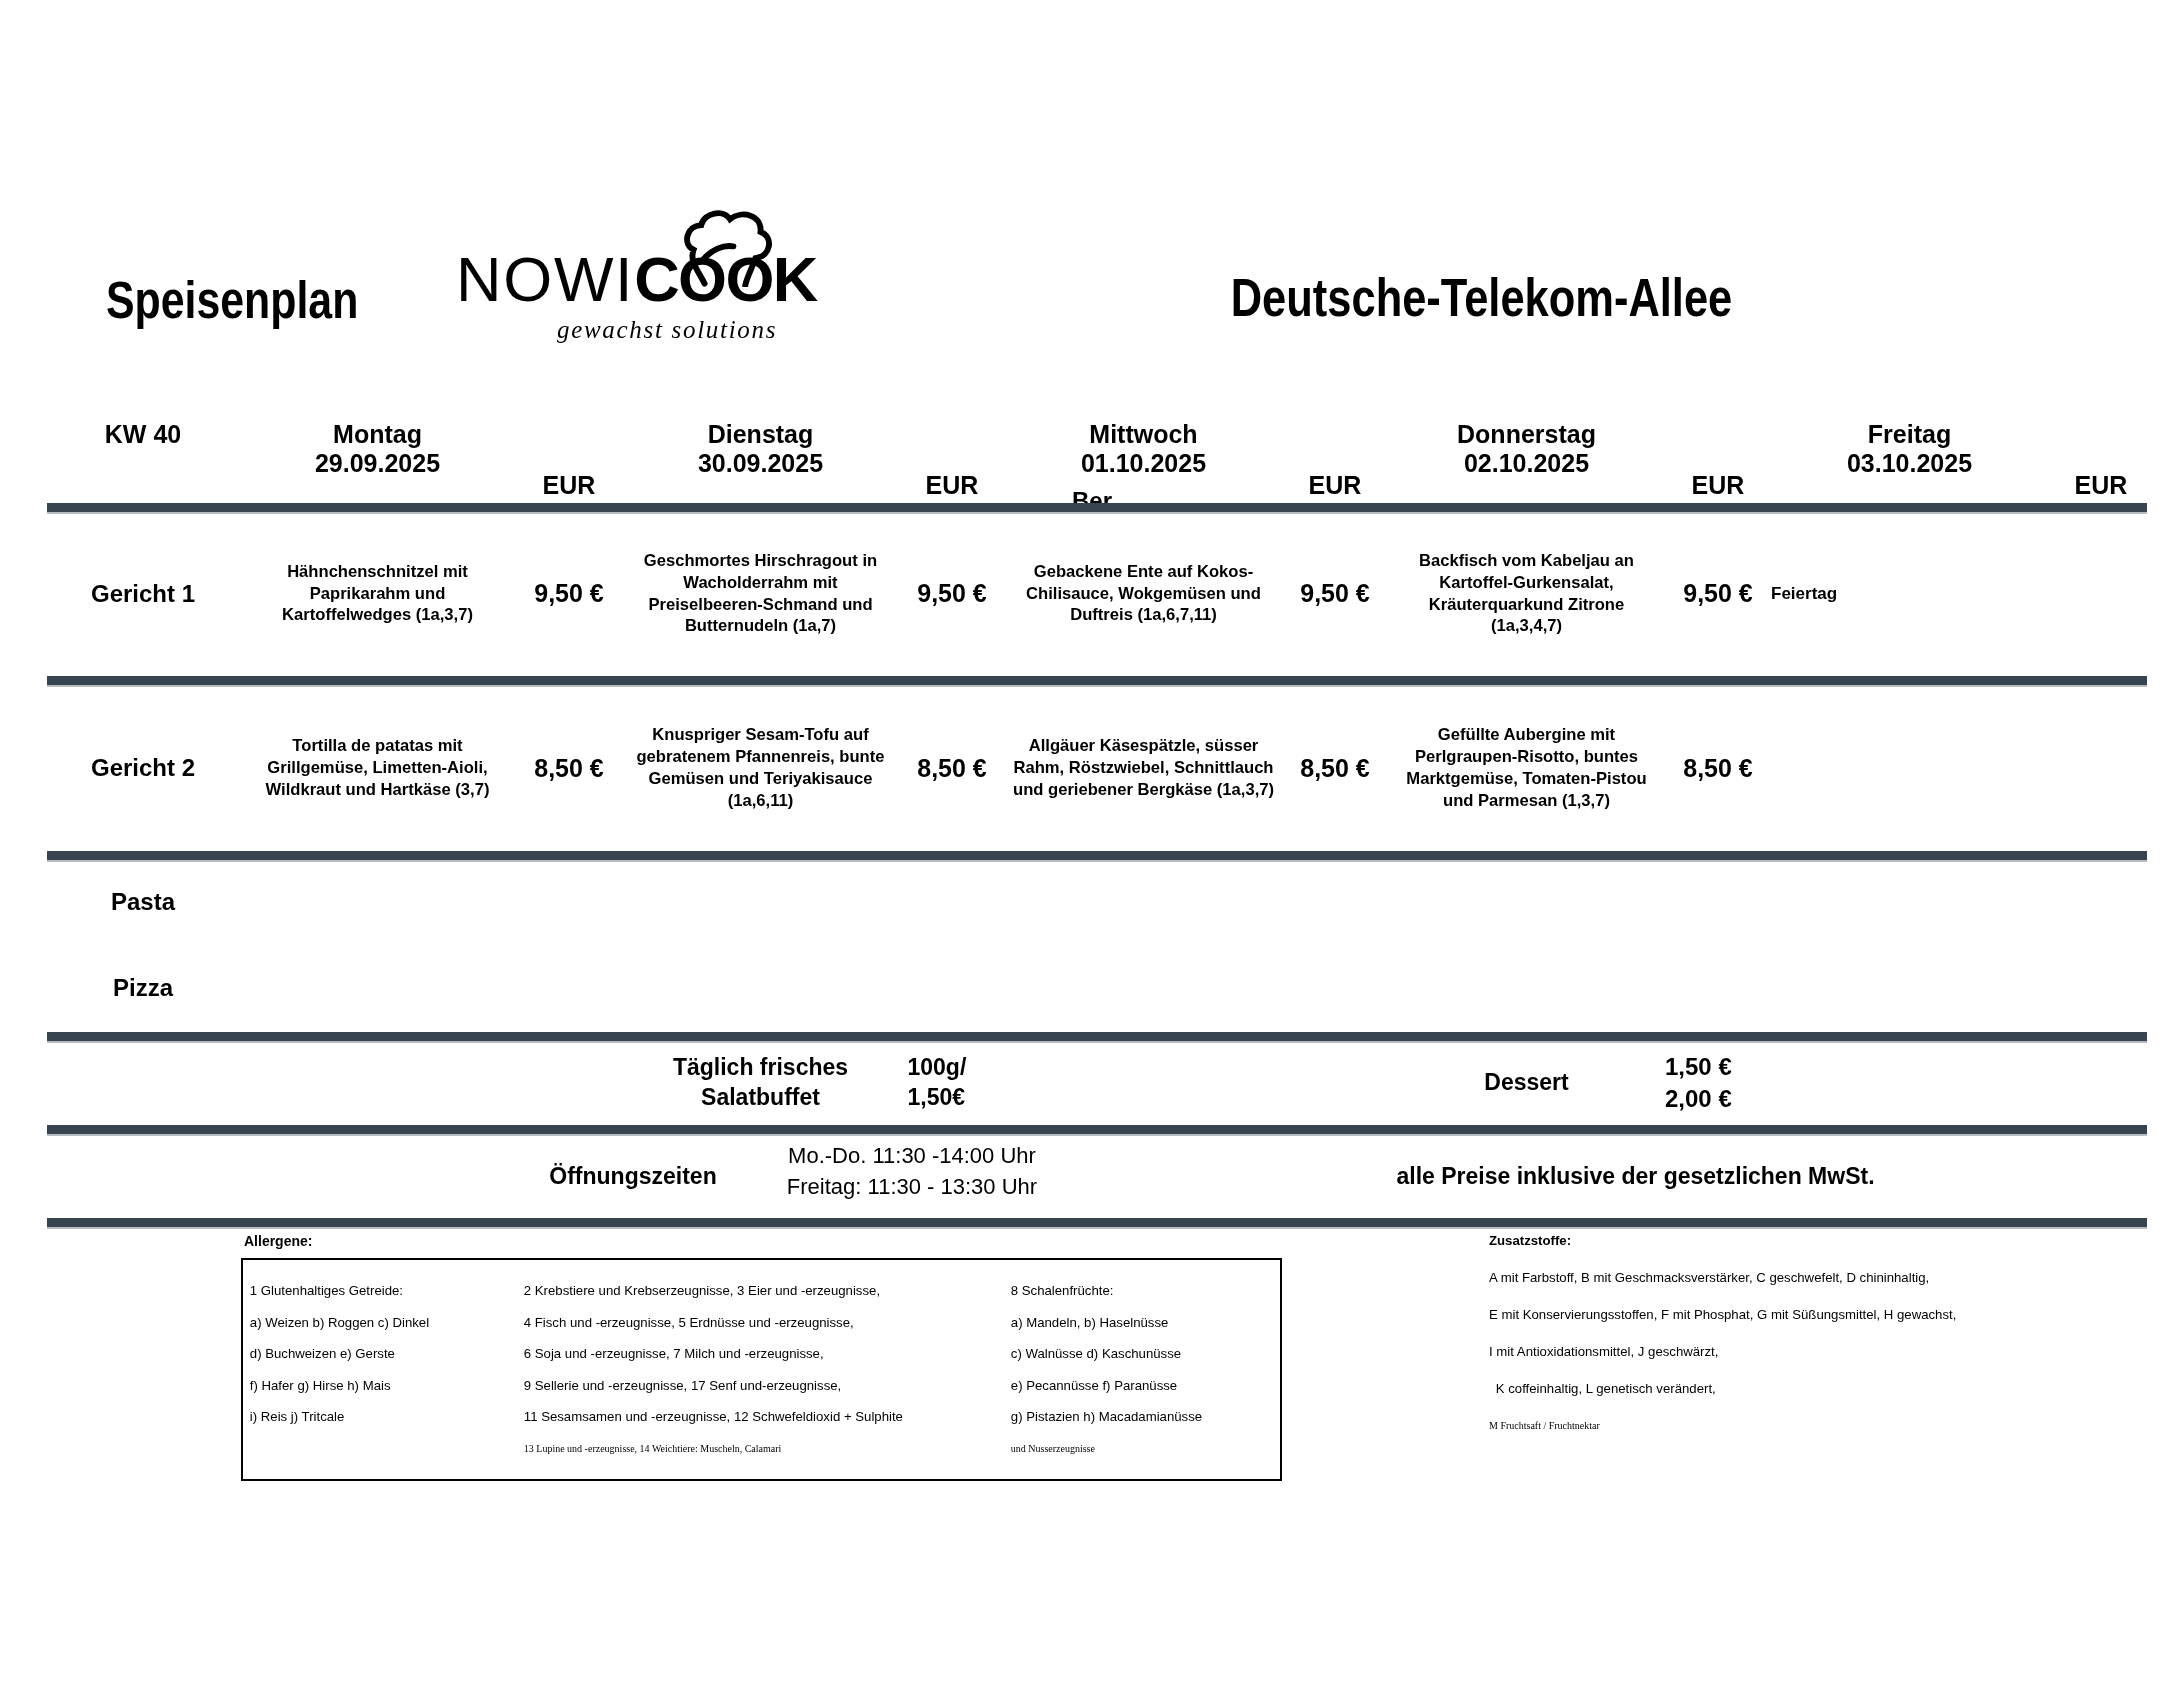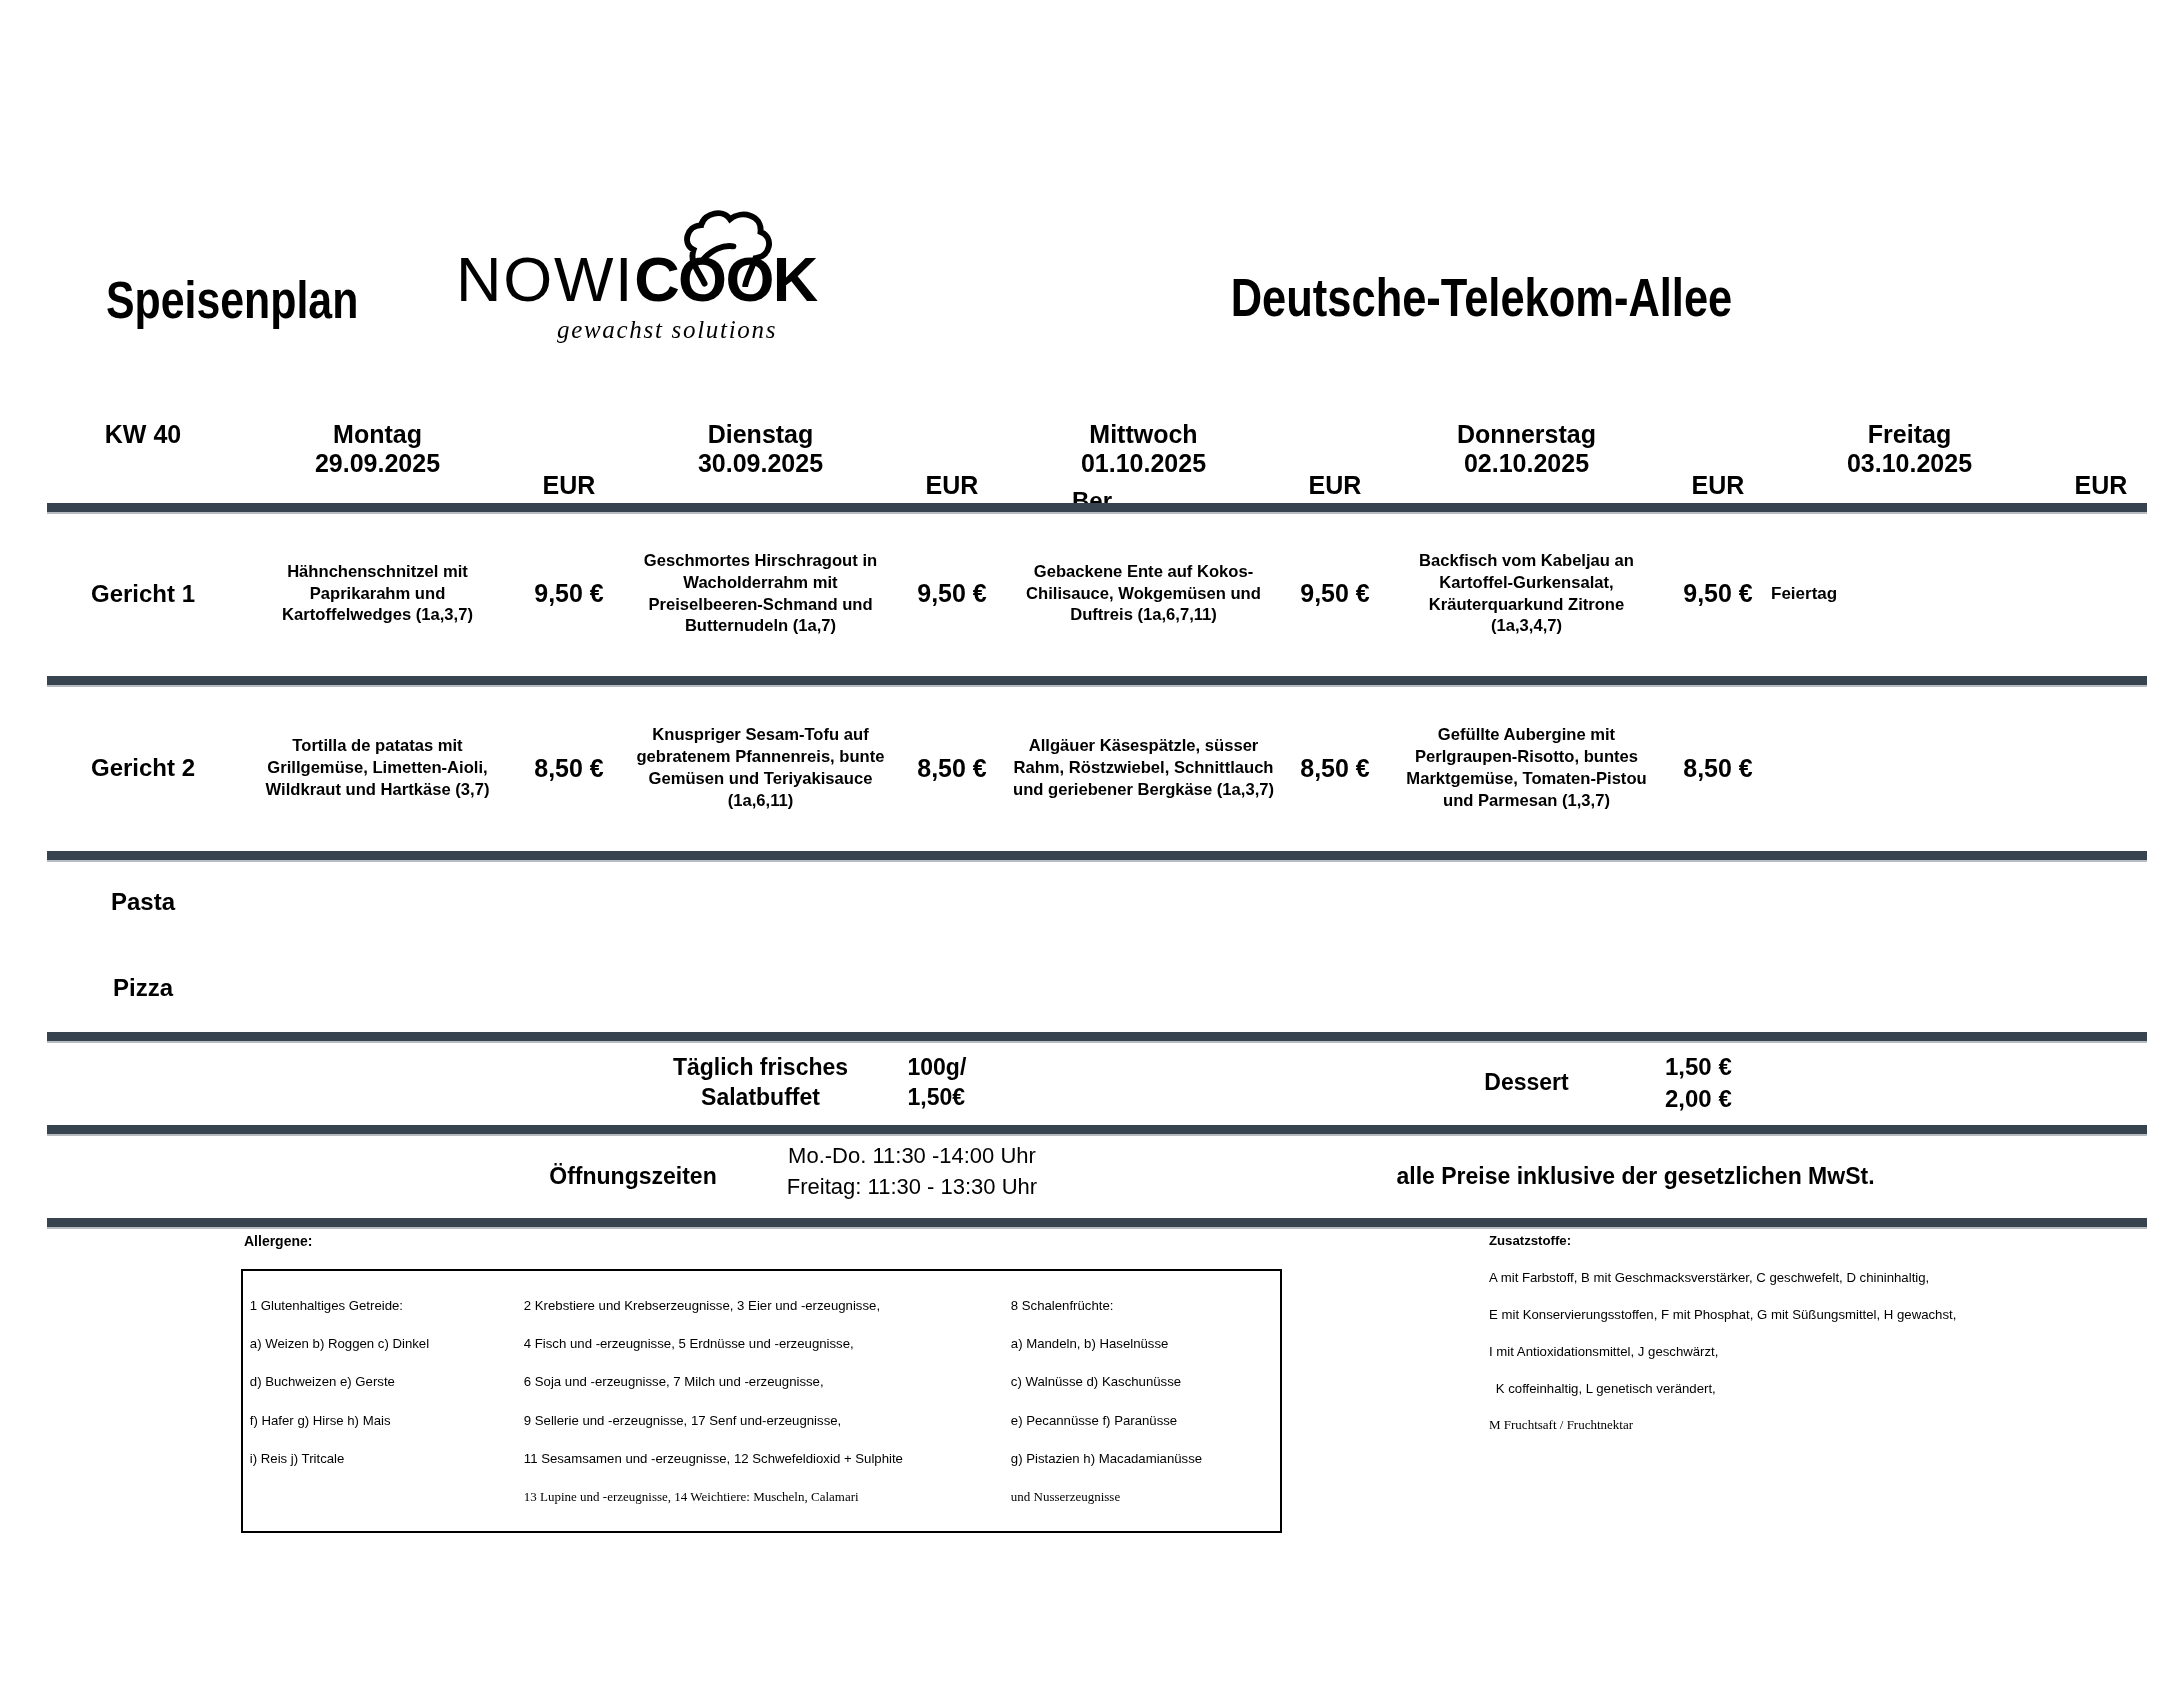--- a/index.html
+++ b/index.html
@@ -47,30 +47,30 @@
   .hours-label{position:absolute;left:441px;width:290px;top:29px;text-align:center;
                font-size:23px;font-weight:bold;}
   .hours-times{position:absolute;left:686px;width:358px;top:6.8px;text-align:center;
                font-size:22px;font-weight:normal;line-height:1.4;white-space:pre-line;}
   .vat-note{position:absolute;left:1333px;width:511px;top:29px;text-align:center;
             font-size:23px;font-weight:bold;}
   
   .clipped{position:absolute;left:1072px;top:487px;font-size:24px;font-weight:bold;z-index:1;}
   
   .allergen-title{position:absolute;left:244px;top:1233px;font-size:14px;font-weight:bold;}
-  .allergen-box{position:absolute;left:241px;top:1258px;width:1041px;height:264px;
+  .allergen-box{position:absolute;left:241px;top:1258px;width:1041px;height:223px;
                 border:2.6px solid #000;box-sizing:border-box;display:grid;
                 grid-template-columns:274px 487px 264px;grid-auto-rows:1fr;
-                font-size:13.2px;align-items:center;padding:15px 0;margin-top:11px;}
+                font-size:13.2px;align-items:center;padding:15px 0;}
   .allergen-box span{padding-left:6.8px;white-space:nowrap;}
   .additives{position:absolute;left:1489px;top:1233px;font-size:13.2px;}
   .additives-title{font-weight:bold;height:25.6px;}
   .z-line{height:37px;display:flex;align-items:center;white-space:nowrap;}
   .indent{padding-left:6.8px;}
-  .comic{font-family:cursive;font-size:13px;}
+  .comic{font-family:cursive;font-size:10px;}
 </style>
 </head>
 <body>
 
 <div class="page">
 
   <div class="doc-title">Speisenplan</div>
 
   <div class="logo">
     <svg class="logo-hat" viewBox="0 0 140 92">

